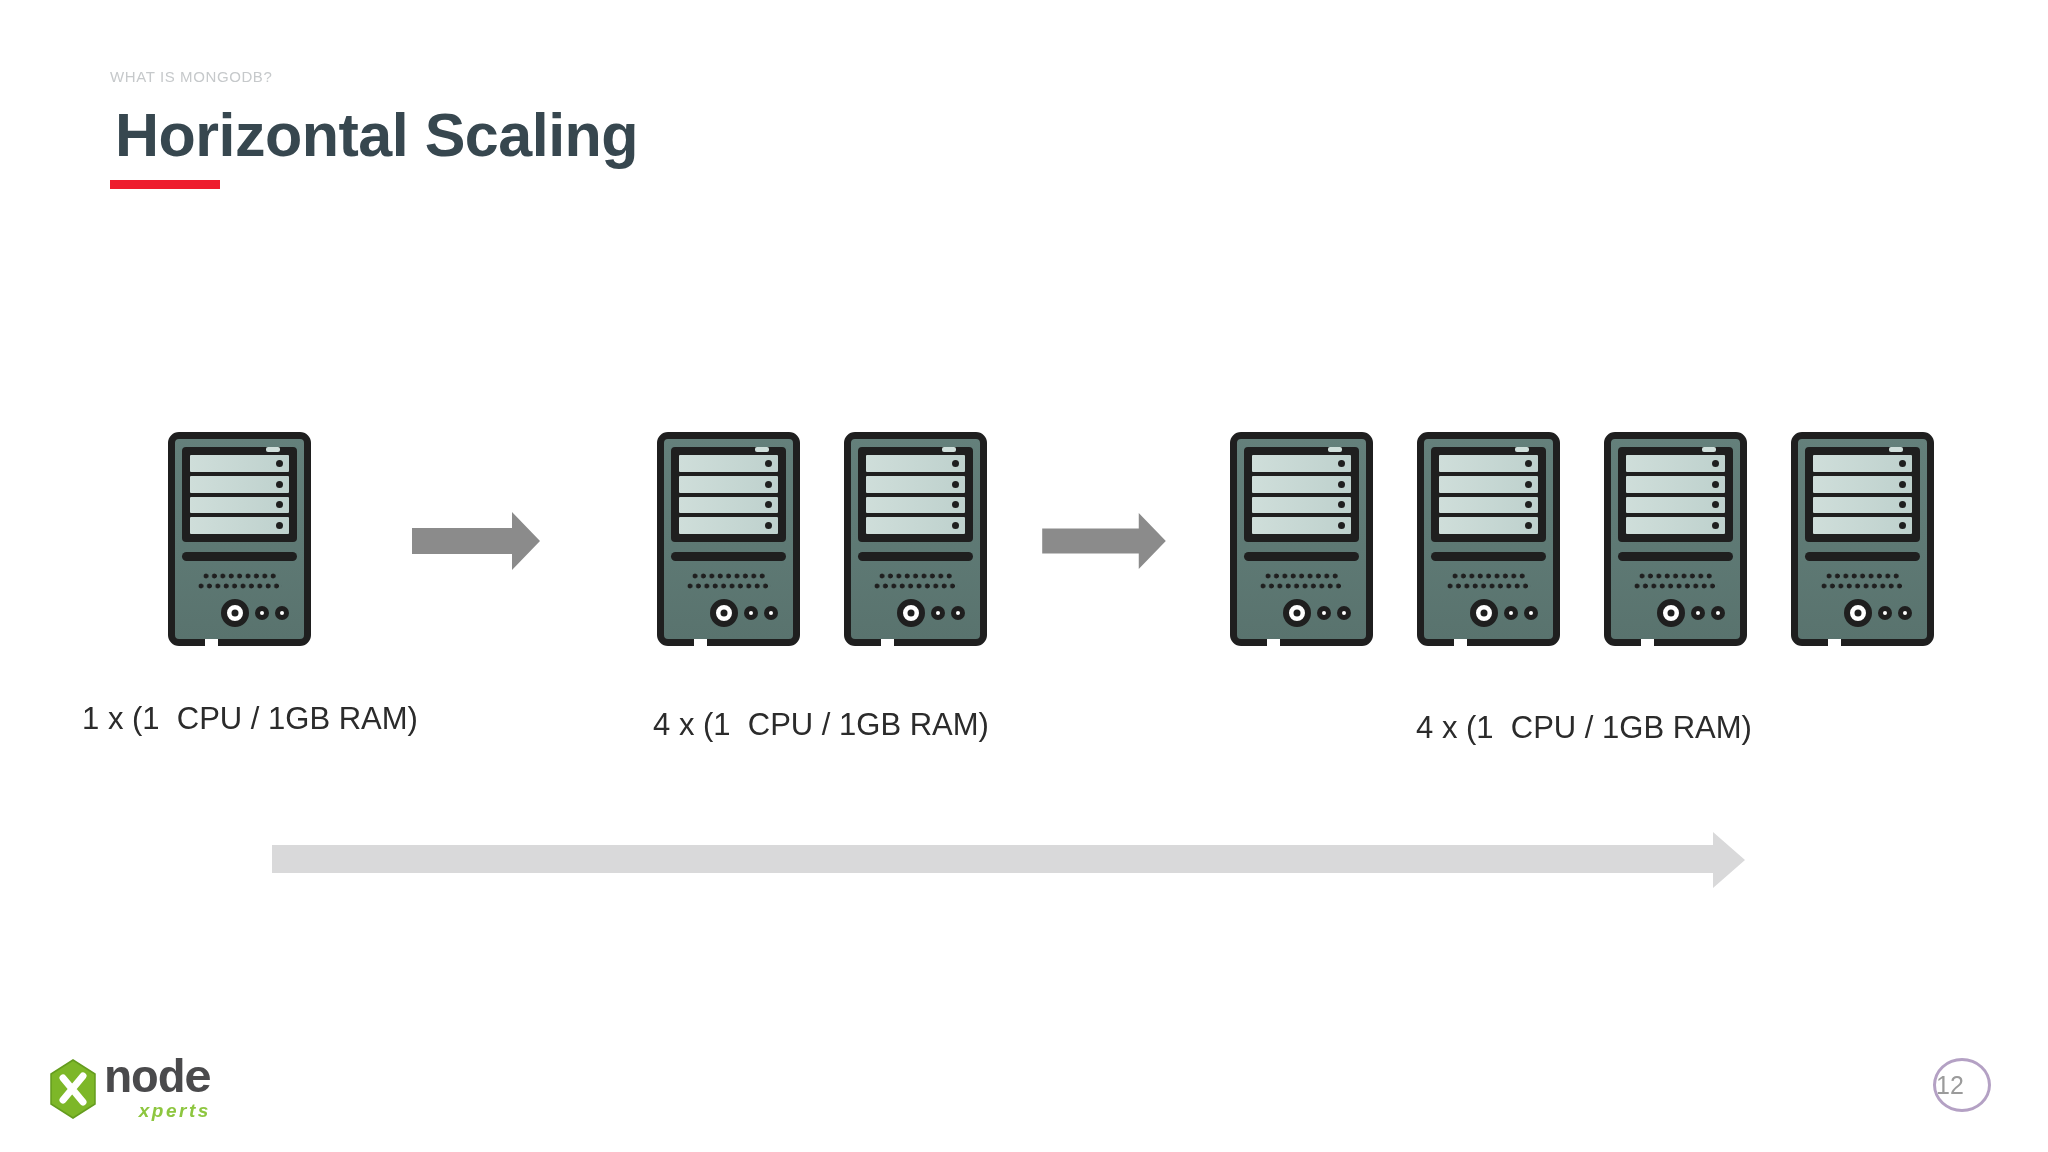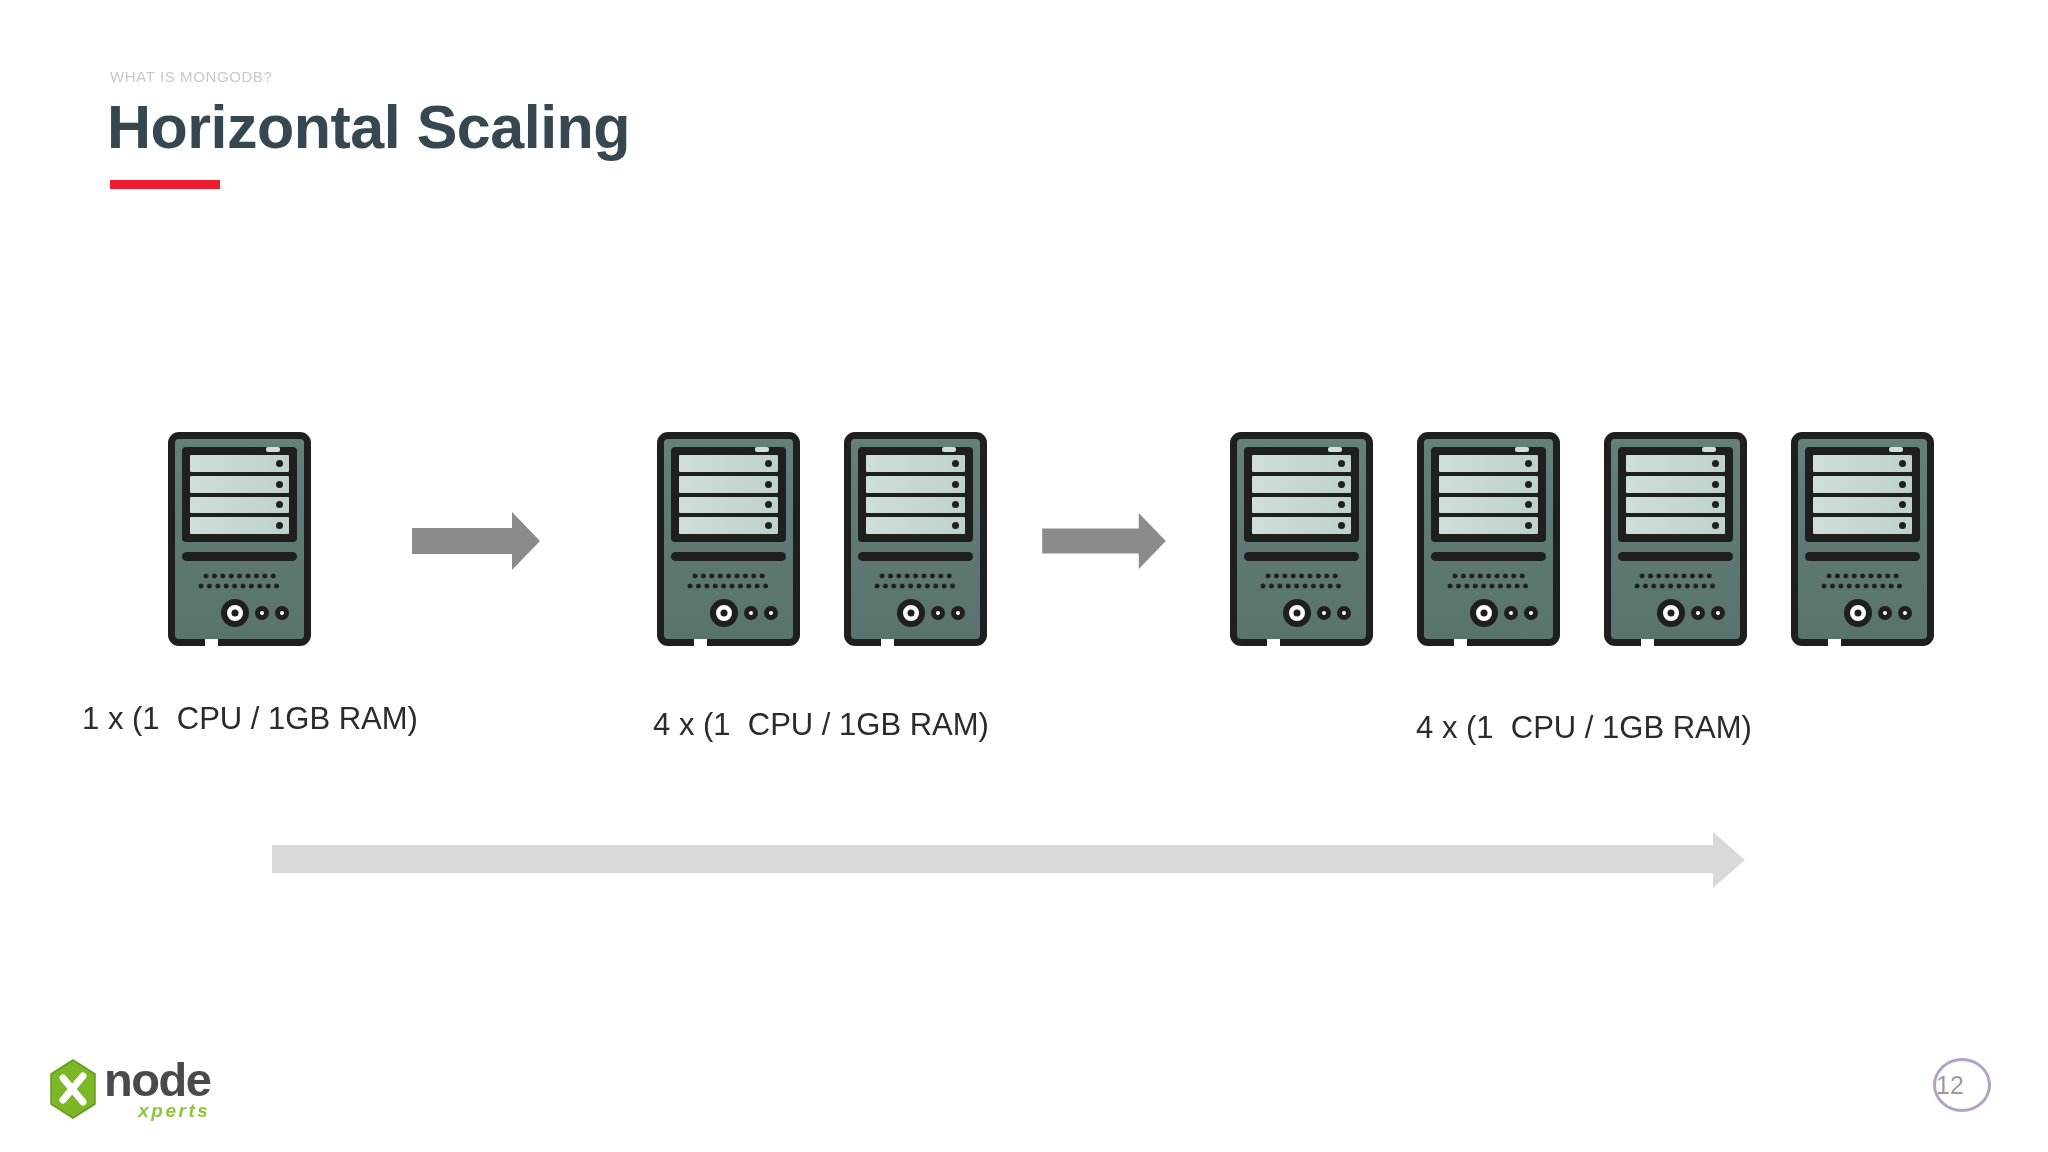--- a/index.html
+++ b/index.html
@@ -8,21 +8,21 @@
     background:#ffffff;overflow:hidden;
     font-family:"Liberation Sans","DejaVu Sans",sans-serif;
   }
   
   .eyebrow{
     position:absolute;left:110px;top:68px;
     font-size:15px;letter-spacing:.6px;
     color:var(--eyebrow,#c6c9cb);font-weight:400;
   }
   .title{
-    position:absolute;left:107px;top:92px;margin:0;
+    position:absolute;left:107px;top:92px;margin:8px;
     font-size:61px;font-weight:700;letter-spacing:-.5px;
     color:var(--title,#37474f);line-height:1.15;
   }
   .title-underline{
     position:absolute;left:110px;top:180px;width:110px;height:9px;
     background:var(--accent-red,#ee1c2e);
   }
   
   .server-group{position:absolute;top:432px;display:flex;gap:44px;}
   .g0{left:168px;}
@@ -84,21 +84,21 @@
   .step-arrow{position:absolute;color:var(--step-arrow,#8b8b8b);}
   .a0{left:412px;top:512px;}
   .a1{left:1040px;top:513px;}
   .timeline-arrow{position:absolute;left:272px;top:832px;color:var(--timeline-arrow,#d9d9da);}
   .step-arrow polygon,.timeline-arrow polygon{fill:currentColor;}
   
   .logo{position:absolute;left:50px;top:1056px;display:flex;align-items:center;gap:8px;}
   .logo-hex polygon{fill:var(--logo-green,#7db728);stroke:#649c1e;stroke-width:1.5;}
   .logo-hex path{stroke:#ffffff;stroke-width:7;stroke-linecap:round;fill:none;}
   .logo-text{display:flex;flex-direction:column;align-items:flex-end;margin-top:2px;}
-  .logo-name{font-size:47px;font-weight:700;color:var(--logo-dark,#4a4a4c);letter-spacing:-1.5px;line-height:.92;}
+  .logo-name{font-size:47px;font-weight:700;color:var(--logo-dark,#4a4a4c);letter-spacing:-1.5px;line-height:.92;font-family:Liberation Mono, monospace;}
   .logo-suffix{font-size:19px;font-style:italic;font-weight:700;letter-spacing:2.5px;
     color:var(--logo-green-light,#8dc63f);margin-top:-1px;}
   .page-badge{
     position:absolute;left:1933px;top:1058px;width:58px;height:54px;box-sizing:border-box;
     border:3px solid var(--page-circle,#b4a1c4);border-radius:50%;
     display:flex;align-items:center;justify-content:flex-start;
     font-size:25px;color:var(--page-number,#9b9b9b);
   }
 </style>
 </head>

